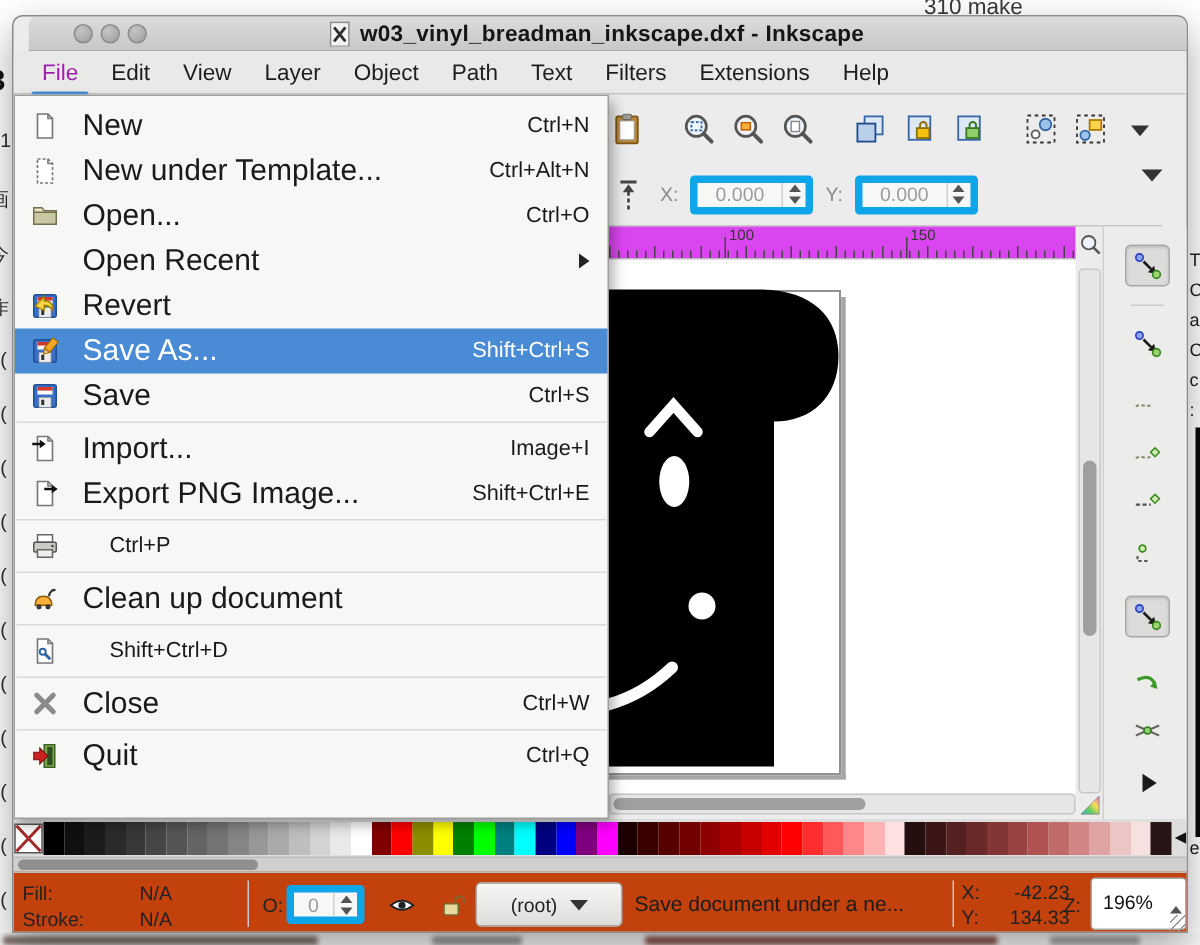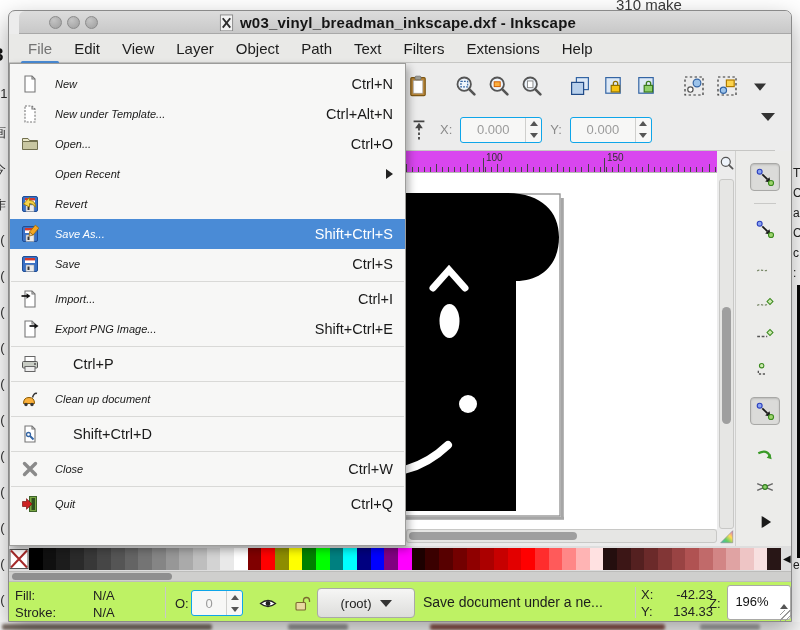--- a/index.html
+++ b/index.html
@@ -25,35 +25,35 @@
     background:linear-gradient(#dcdcdc,#c8c8c8);border-bottom:1px solid #a8a8a8;border-radius:6px 6px 0 0;margin-left:10px;}
   .tl-dot{position:absolute;top:5px;width:13px;height:13px;border-radius:50%;
     background:radial-gradient(circle at 35% 30%,#c4c4c4,#9e9e9e);border:1px solid #8b8b8b;}
   .title-group{position:absolute;left:200px;top:0;height:23px;display:flex;align-items:center;gap:6px;}
   .title-text{font-size:15px;font-weight:600;color:#151515;letter-spacing:.2px;}
   .ticon{width:15px;height:18px;display:inline-block;}
 
   .menubar{position:absolute;left:0;top:23px;width:100%;height:29px;background:#e9e9e7;
     border-bottom:1px solid #c6c6c4;display:flex;align-items:center;padding-left:8px;}
   .mb-item{position:relative;padding:4px 11px;font-size:15px;color:#1d1d1d;cursor:default;}
-  .mb-item.active{color:#737373;}
+  .mb-item.active{color:#a21caf;}
   .mb-item.active::after{content:"";position:absolute;left:4px;right:4px;bottom:-3px;height:3px;
     background:#4a8bd6;border-radius:2px;}
 
   
   .cmdbar{position:absolute;left:397px;top:52px;height:46px;right:40px;display:flex;align-items:center;gap:9px;}
   .tbtn{width:26px;height:26px;display:flex;align-items:center;justify-content:center;}
   .tbtn svg{width:24px;height:24px;}
   .vsep{width:1px;height:24px;background:#c2c2c0;margin:0 3px;}
 
   
   .ctrlbar{position:absolute;left:397px;top:98px;height:42px;right:16px;display:flex;align-items:center;gap:8px;
     border-bottom:1px solid #c6c6c4;}
   .ctrl-label{font-size:13px;color:#8a8a8a;}
-  .spin{position:relative;width:82px;height:26px;background:#f7f7f6;border:1px solid #0ea5e9;border-radius:3px;
+  .spin{position:relative;width:82px;height:26px;background:#f7f7f6;border:5px solid #0ea5e9;border-radius:3px;
     display:flex;align-items:center;}
   .spin .val{flex:1;text-align:center;font-size:13px;color:#9b9b9b;}
   .spin .arrows{width:16px;height:100%;border-left:1px solid #cfcfcd;display:flex;flex-direction:column;}
   .spin .arr{flex:1;display:flex;align-items:center;justify-content:center;}
   .tri-up{width:0;height:0;border-left:4px solid transparent;border-right:4px solid transparent;border-bottom:5px solid #555;}
   .tri-down{width:0;height:0;border-left:4px solid transparent;border-right:4px solid transparent;border-top:5px solid #555;}
   .ctrl-overflow{margin-left:auto;}
   .tri-down-big{width:0;height:0;border-left:7px solid transparent;border-right:7px solid transparent;border-top:8px solid #333;}
 
   
@@ -79,21 +79,21 @@
 
   
   .palette{position:absolute;left:0;top:535px;width:784px;height:25px;background:#dedede;display:flex;align-items:center;}
   .none-swatch{width:20px;height:22px;flex:0 0 auto;}
   .swatch{height:22px;flex:1 1 auto;}
   .pal-arrow{flex:0 0 12px;font-size:10px;color:#111;text-align:center;}
   .pal-scroll{position:absolute;left:0;top:560px;width:784px;height:10px;background:#cfcfcd;border-top:1px solid #bdbdbb;}
   .pal-thumb{position:absolute;left:3px;top:1px;width:160px;height:7px;background:#8f8f8f;border-radius:4px;}
 
   
-  .statusbar{position:absolute;left:0;top:570px;width:784px;height:42px;background:#bef264;border-top:1px solid #bdbdbb;font-size:13px;color:#222;}
+  .statusbar{position:absolute;left:0;top:570px;width:784px;height:42px;background:#c2410c;border-top:1px solid #bdbdbb;font-size:13px;color:#222;}
   .sb{position:absolute;}
   .sb-div{position:absolute;top:5px;bottom:5px;width:1px;background:#c9c9c7;}
   .layer-btn{position:absolute;left:308px;top:6px;width:98px;height:30px;border:1px solid #a9a9a7;border-radius:4px;
     background:linear-gradient(#f6f6f5,#dddddb);display:flex;align-items:center;justify-content:center;gap:8px;font-size:13px;color:#222;}
   .status-msg{position:absolute;left:414px;top:12px;width:206px;white-space:nowrap;overflow:hidden;font-size:14px;color:#1c1c1c;}
   .coords{position:absolute;left:632px;top:4px;font-size:13px;color:#222;line-height:17px;}
   .coords .row{display:flex;width:72px;justify-content:space-between;}
   .zoombox{position:absolute;left:718px;top:3px;width:64px;height:35px;background:#fff;border:1px solid #a9a9a7;border-radius:3px;}
   .zoombox .zval{position:absolute;left:0;right:14px;top:8px;text-align:center;font-size:13px;color:#111;}
   .zoombox .zup{position:absolute;right:2px;top:3px;}
@@ -101,21 +101,21 @@
     background:repeating-linear-gradient(135deg,transparent 0 3px,#9a9a9a 3px 4px);}
 
   
   .menu-panel{position:absolute;left:0;top:52px;width:397px;height:483px;background:#f7f7f6;
     border:1px solid #9c9c9a;box-shadow:3px 4px 8px rgba(0,0,0,.3);z-index:30;padding-top:5px;}
   .mi-row{height:30px;display:flex;align-items:center;padding:0 12px 0 10px;}
   .mi-row.hl{background:#4a8bd6;}
   .mi-row.hl .mi-label,.mi-row.hl .mi-accel{color:#fff;}
   .mi-icon{width:22px;height:20px;margin-right:13px;flex:0 0 auto;}
   .mi-icon svg{width:20px;height:20px;}
-  .mi-label{flex:1;font-size:11px;color:#1a1a1a;font-style:italic;}
+  .mi-label{flex:1;font-size:20px;color:#1a1a1a;}
   .mi-accel{font-size:14.5px;color:#1a1a1a;margin-left:18px;}
   .mi-subarrow{width:0;height:0;border-top:5px solid transparent;border-bottom:5px solid transparent;border-left:7px solid #222;}
   .mi-sep{height:1px;background:#d9d9d7;margin:2px 1px;}
 </style>
 </head>
 <body>
 
 <div class="screen">
 
   <div class="bg-top-text">310 make</div>
@@ -641,21 +641,21 @@
         </div>
         <div class="mi-sep"></div>
         <div class="mi-row">
           <span class="mi-icon"><svg viewBox="0 0 20 20">
               <path d="M5 2h7l3 3v13H5z" fill="#fff" stroke="#777" stroke-width="1.1"></path>
               <path d="M12 2v3h3" fill="none" stroke="#777" stroke-width="1.1"></path>
               <path d="M1.5 7 h6.5" stroke="#111" stroke-width="1.7"></path>
               <path d="M6.5 4.2 L10.5 7 6.5 9.8z" fill="#111"></path>
             </svg></span>
           <span class="mi-label">Import...</span>
-          <span class="mi-accel">Ctrl+I</span>
+          <span class="mi-accel">Image+I</span>
         </div>
         <div class="mi-row">
           <span class="mi-icon"><svg viewBox="0 0 20 20">
               <path d="M5 2h7l3 3v13H5z" fill="#fff" stroke="#777" stroke-width="1.1"></path>
               <path d="M12 2v3h3" fill="none" stroke="#777" stroke-width="1.1"></path>
               <path d="M9.5 7 h6" stroke="#111" stroke-width="1.7"></path>
               <path d="M14.5 4.2 L18.5 7 14.5 9.8z" fill="#111"></path>
             </svg></span>
           <span class="mi-label">Export PNG Image...</span>
           <span class="mi-accel">Shift+Ctrl+E</span>

